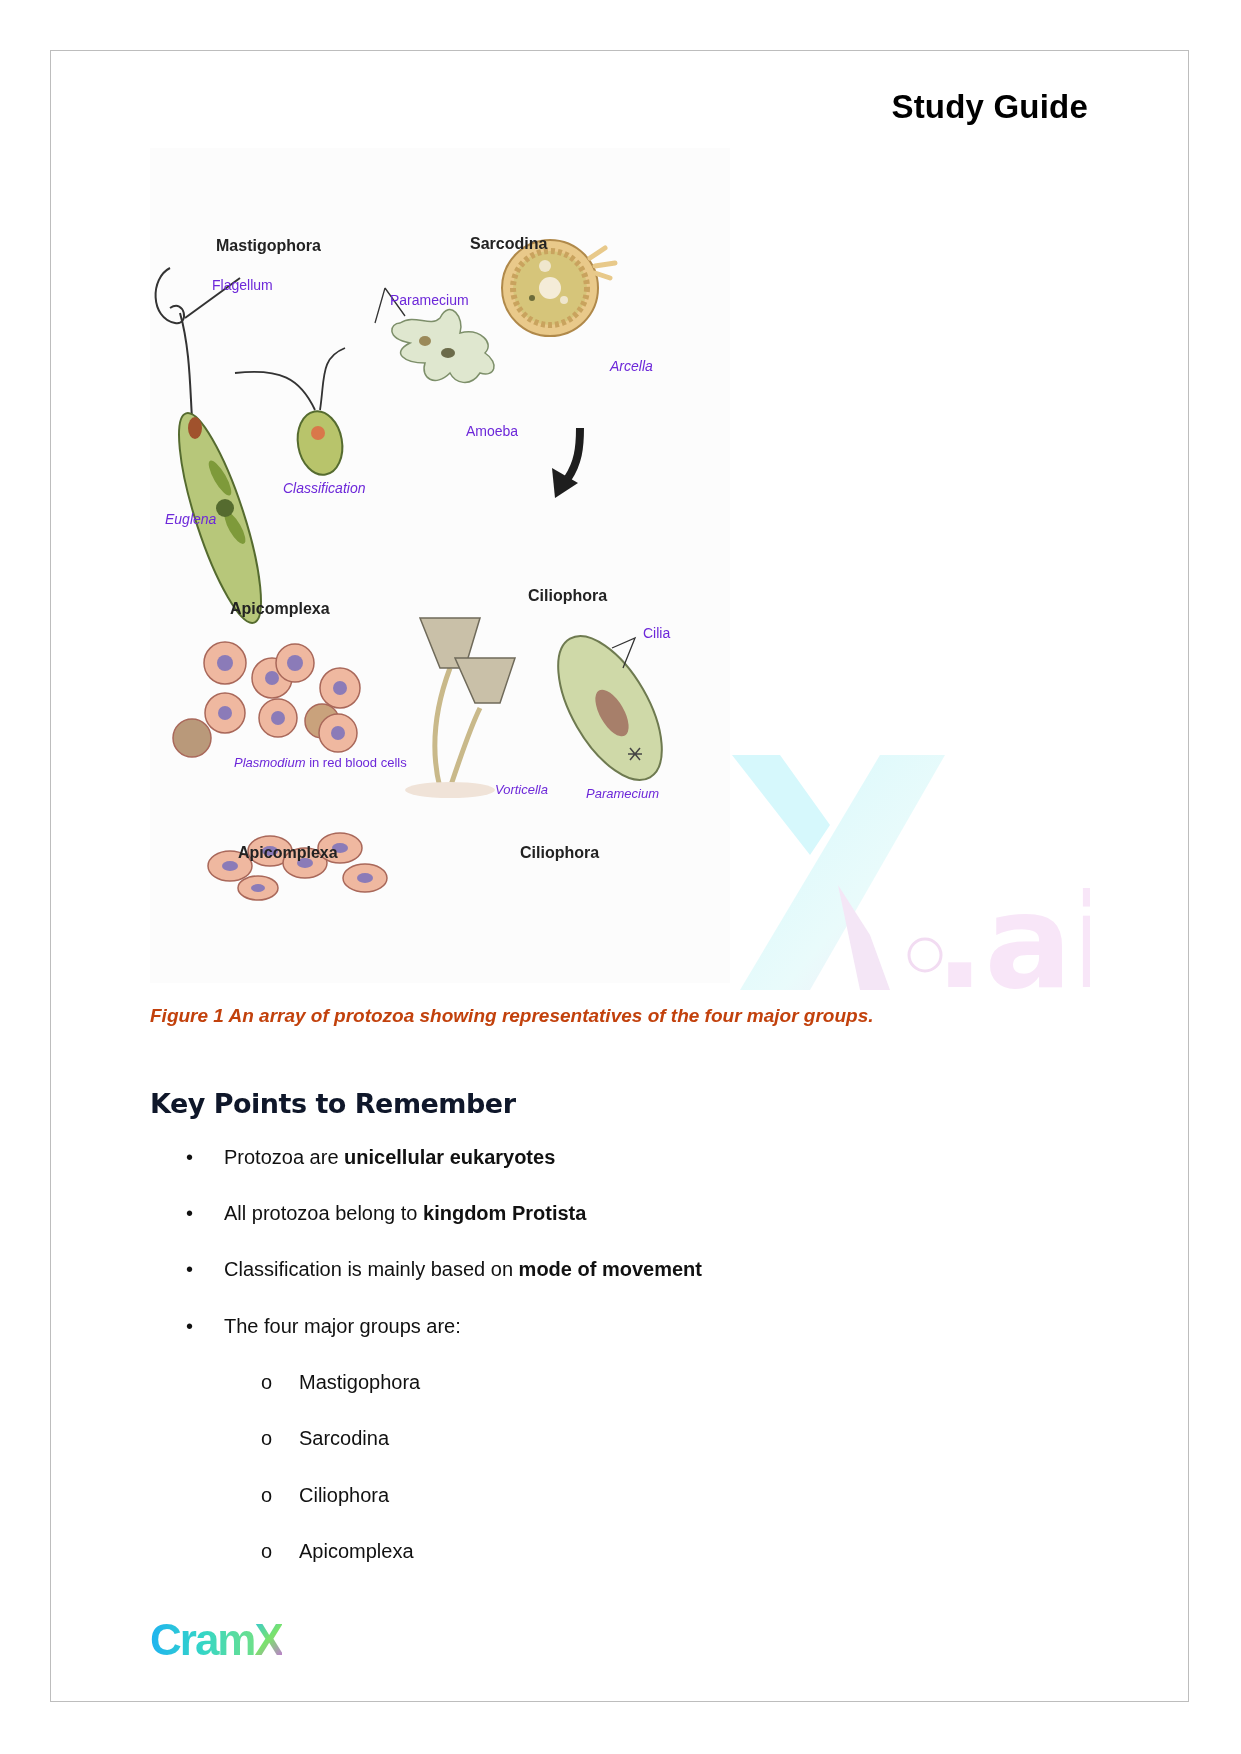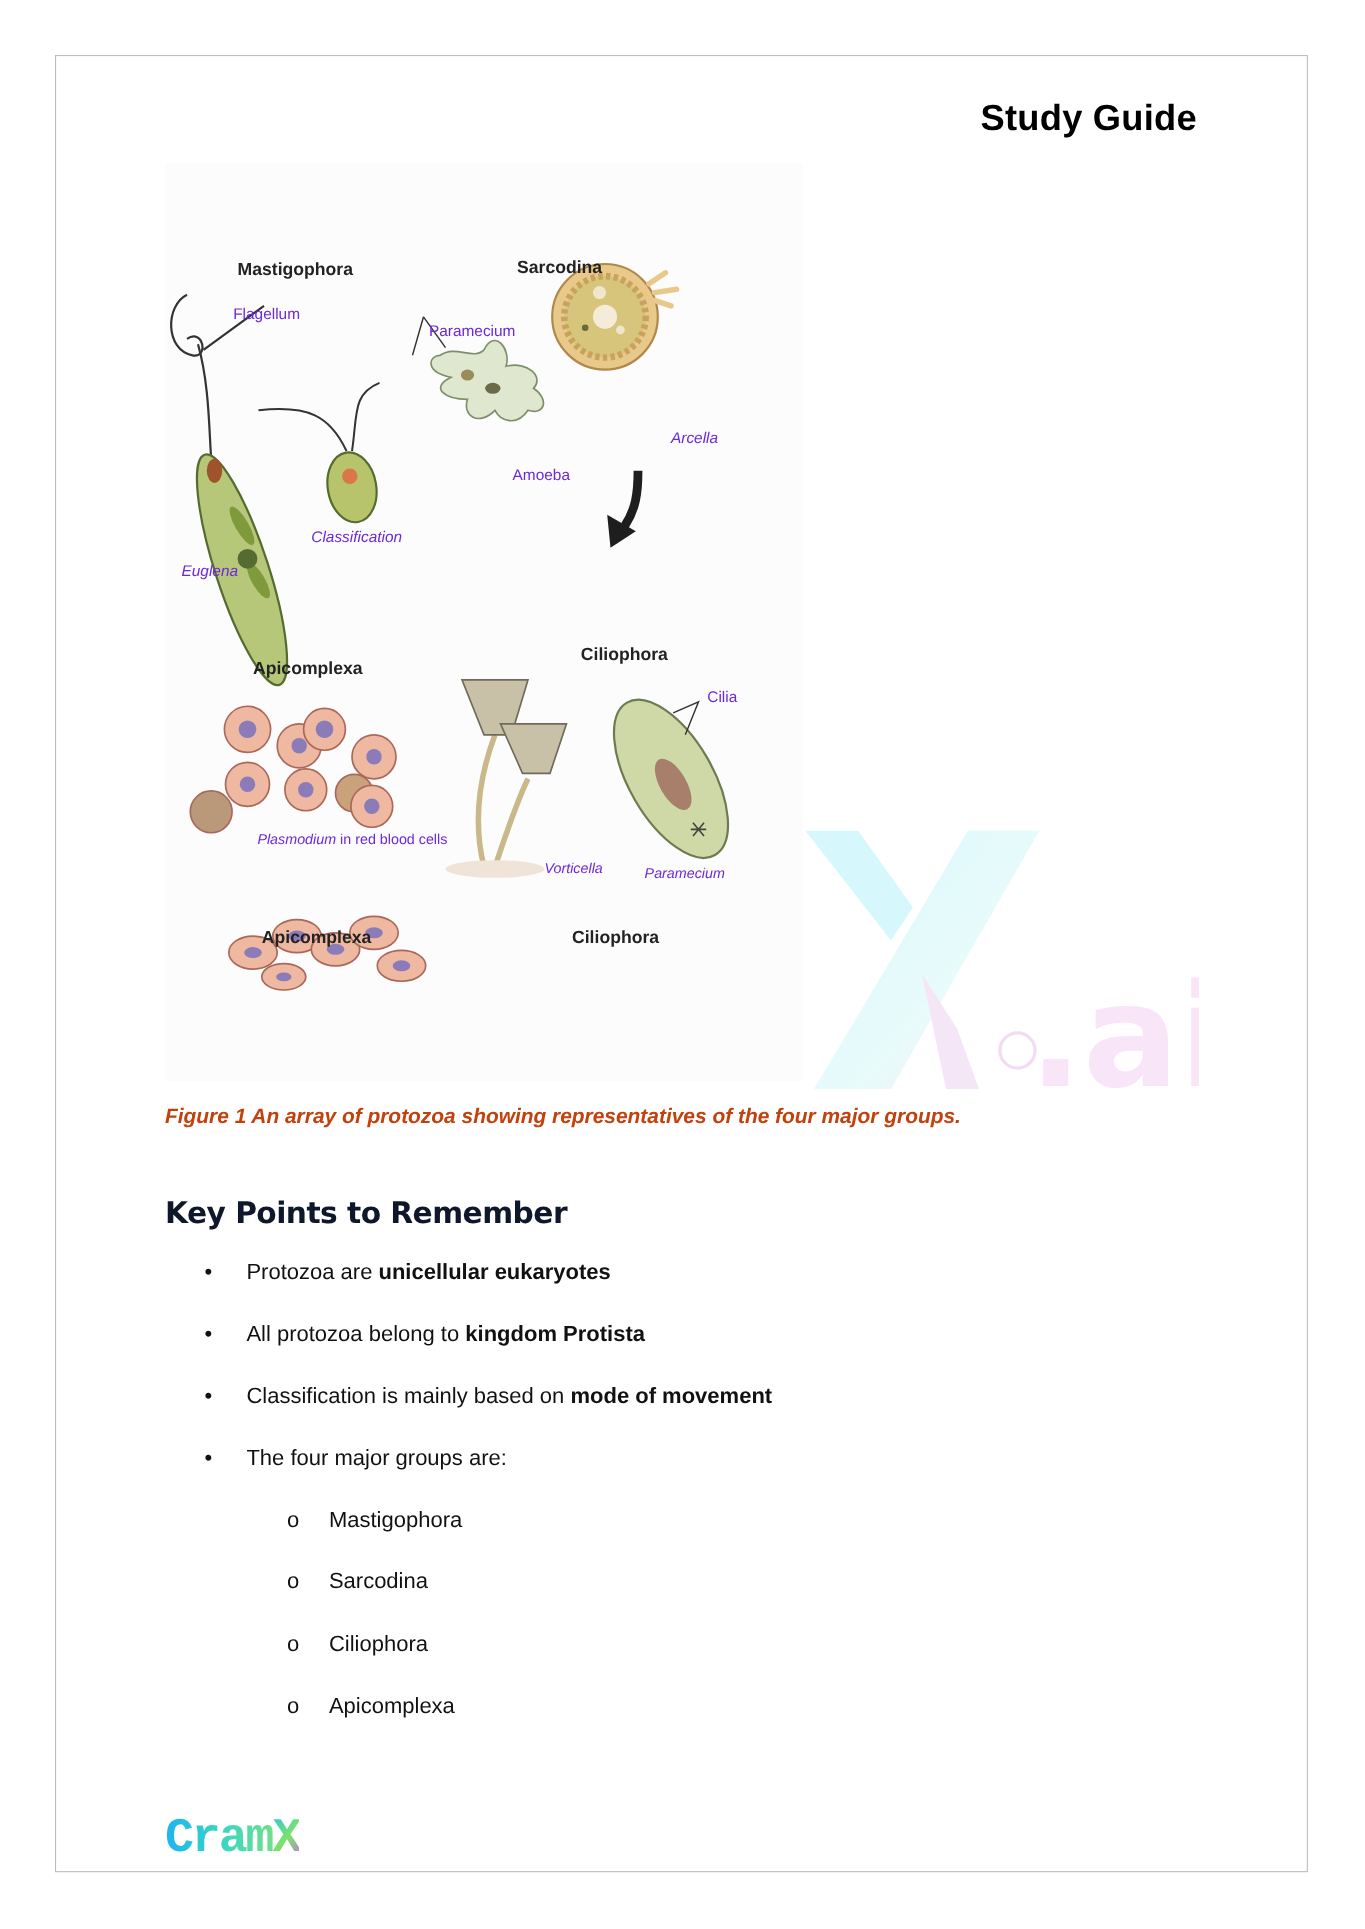--- a/index.html
+++ b/index.html
@@ -21,21 +21,21 @@
   .section-heading { position: absolute; left: 150px; top: 1088px; font-size: 27px;
                      font-weight: bold; color: #0f172a; font-family: "DejaVu Sans", sans-serif;
                      letter-spacing: -0.5px; }
   .bullet-row { position: absolute; left: 186px; font-size: 20px; color: #111; }
   .bullet-row .mark { position: absolute; left: 0; top: 0; width: 20px; }
   .bullet-row .text { position: absolute; left: 38px; top: 0; white-space: nowrap; }
   .sub-row { position: absolute; left: 261px; font-size: 20px; color: #111; }
   .sub-row .mark { position: absolute; left: 0; top: 0; }
   .sub-row .text { position: absolute; left: 38px; top: 0; white-space: nowrap; }
   .logo { position: absolute; left: 150px; top: 1615px; font-size: 44px; font-weight: bold;
-          font-family: Liberation Mono, monospace; letter-spacing: -2px; margin-top: 32px; }
+          font-family: Liberation Sans, sans-serif; letter-spacing: -2px; }
   .logo .cram { background: linear-gradient(90deg, #1fb3f0 0%, #35d6c6 50%, #6ee08a 100%);
                 -webkit-background-clip: text; background-clip: text; color: transparent; }
   .logo .x { background: linear-gradient(135deg, #27c4e8 0%, #7be36b 50%, #d062e8 100%);
              -webkit-background-clip: text; background-clip: text; color: transparent; }
 </style>
 </head>
 <body>
 
 <div class="page-frame"></div>
 
@@ -135,21 +135,21 @@
   </svg>
 
   <div class="fig-label group" style="left:66px;top:89px;">Mastigophora</div>
   <div class="fig-label" style="left:62px;top:129px;">Flagellum</div>
   <div class="fig-label italic" style="left:133px;top:332px;">Classification</div>
   <div class="fig-label italic" style="left:15px;top:363px;">Euglena</div>
 
   <div class="fig-label group" style="left:320px;top:87px;">Sarcodina</div>
   <div class="fig-label" style="left:240px;top:144px;">Paramecium</div>
   <div class="fig-label" style="left:316px;top:275px;">Amoeba</div>
-  <div class="fig-label italic" style="left:460px;top:242px;text-align:right;">Arcella</div>
+  <div class="fig-label italic" style="left:460px;top:210px;text-align:right;">Arcella</div>
 
   <div class="fig-label group" style="left:80px;top:452px;">Apicomplexa</div>
   <div class="fig-label group" style="left:378px;top:439px;">Ciliophora</div>
   <div class="fig-label" style="left:493px;top:477px;">Cilia</div>
 
   <div class="fig-label" style="left:84px;top:607px;font-size:13px;text-align:right;"><i>Plasmodium</i><span> in red blood cells</span></div>
   <div class="fig-label italic" style="left:345px;top:634px;font-size:13px;">Vorticella</div>
   <div class="fig-label italic" style="left:436px;top:638px;font-size:13px;">Paramecium</div>
 
   <div class="fig-label group" style="left:88px;top:696px;">Apicomplexa</div>

